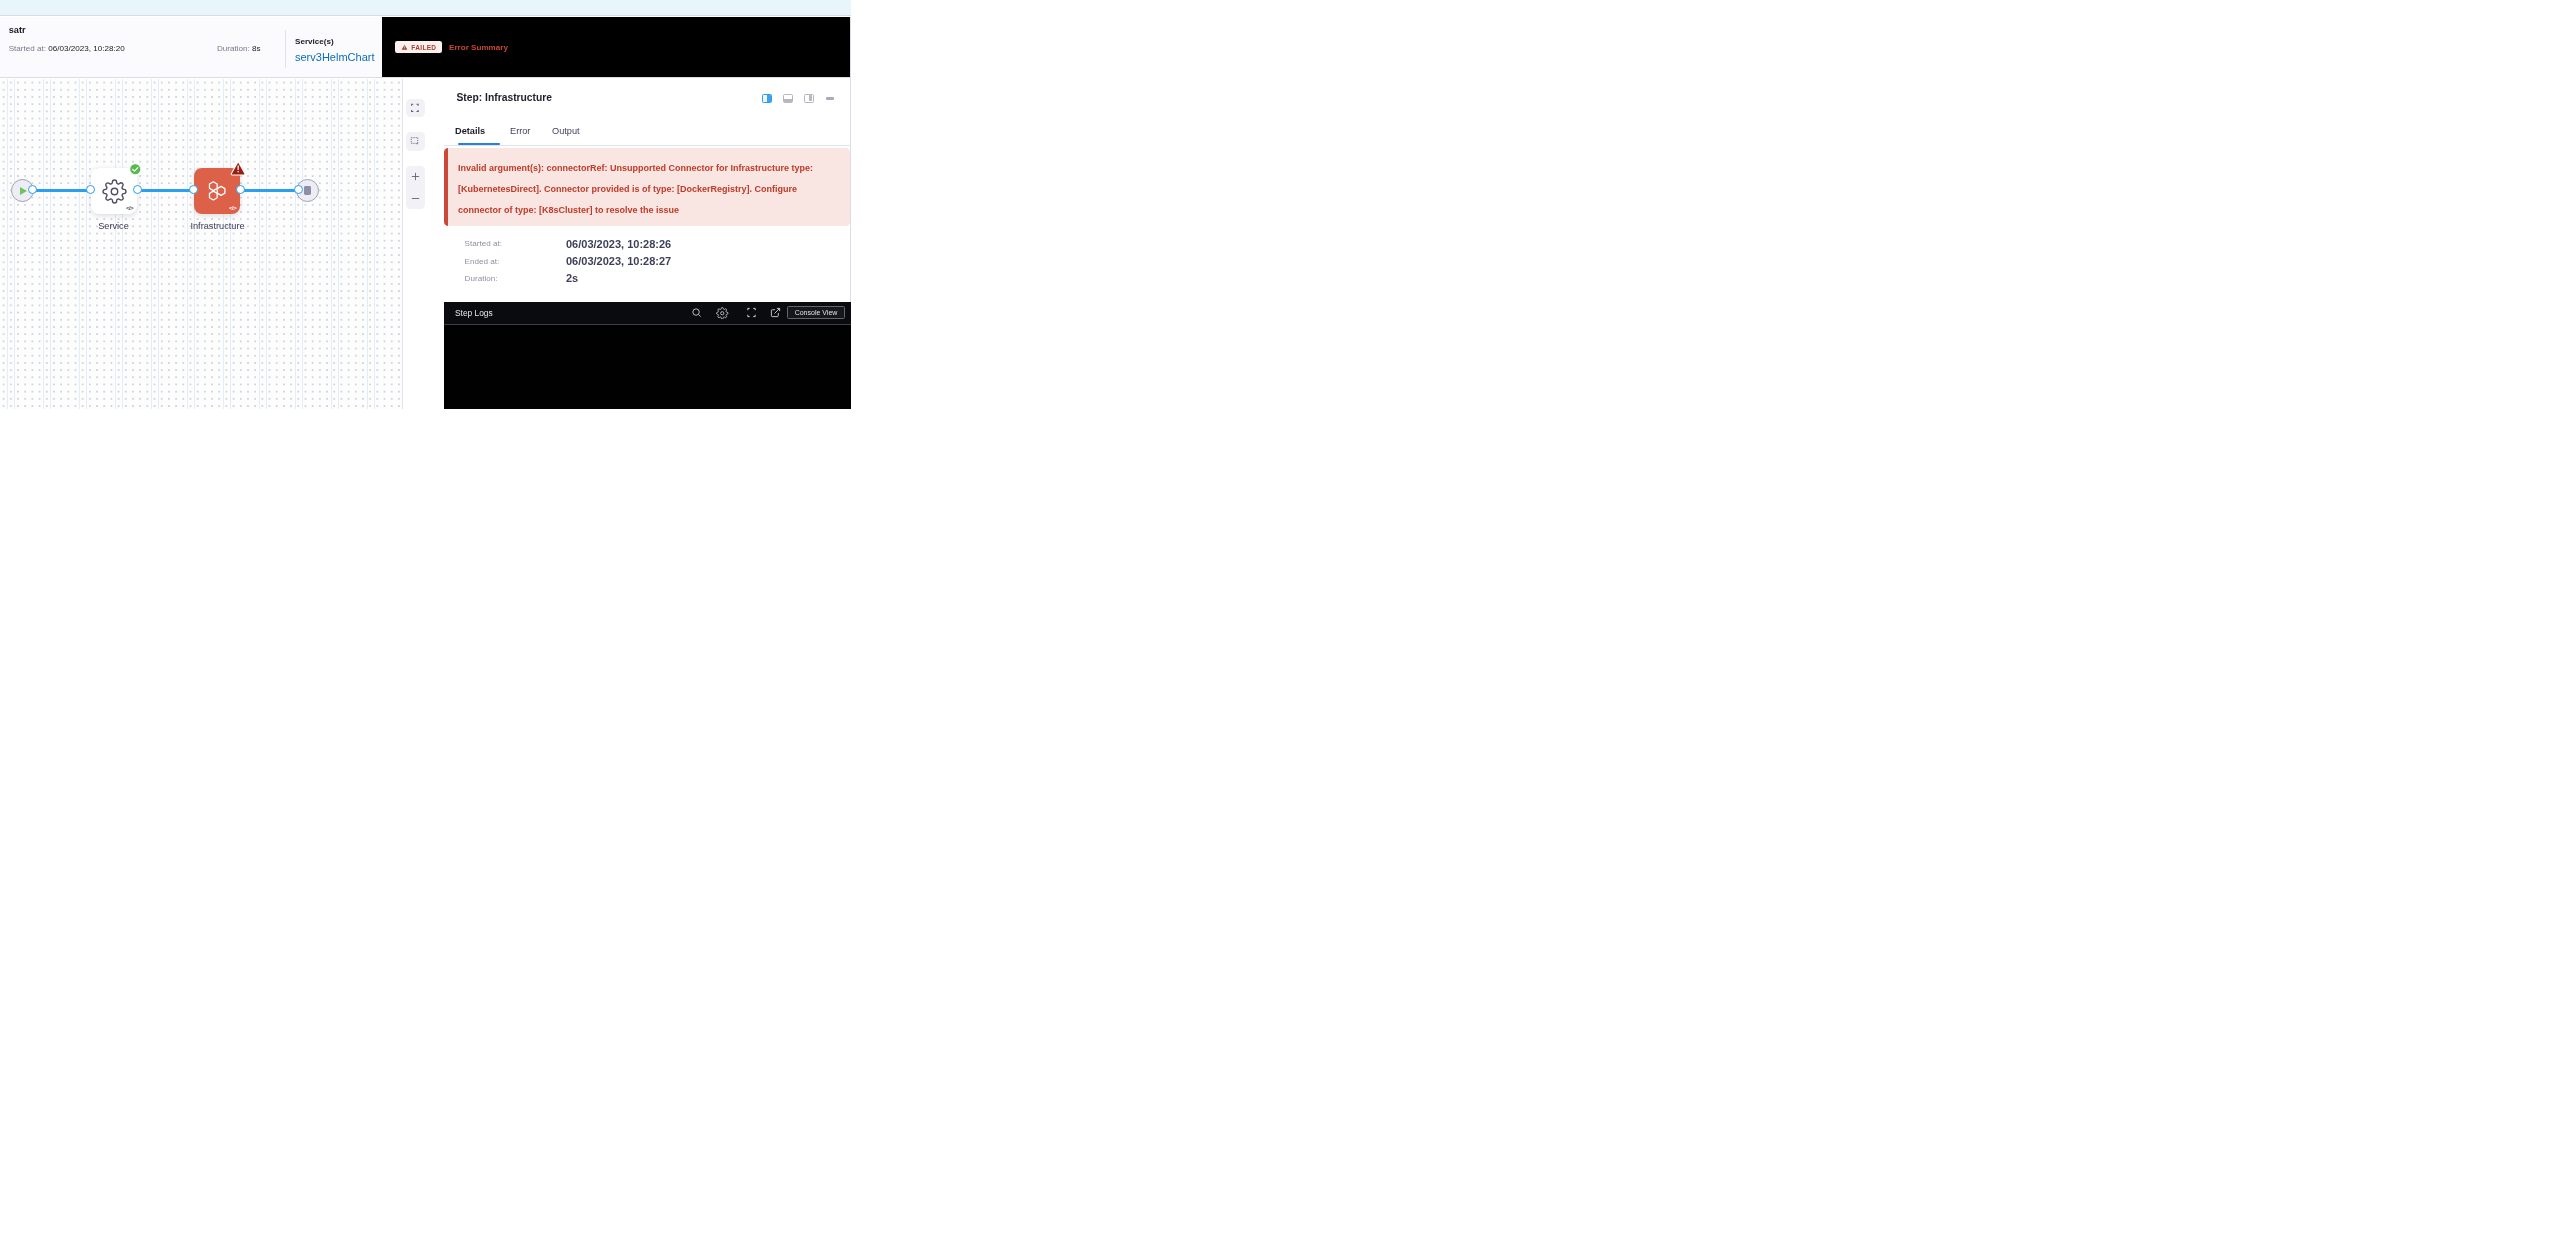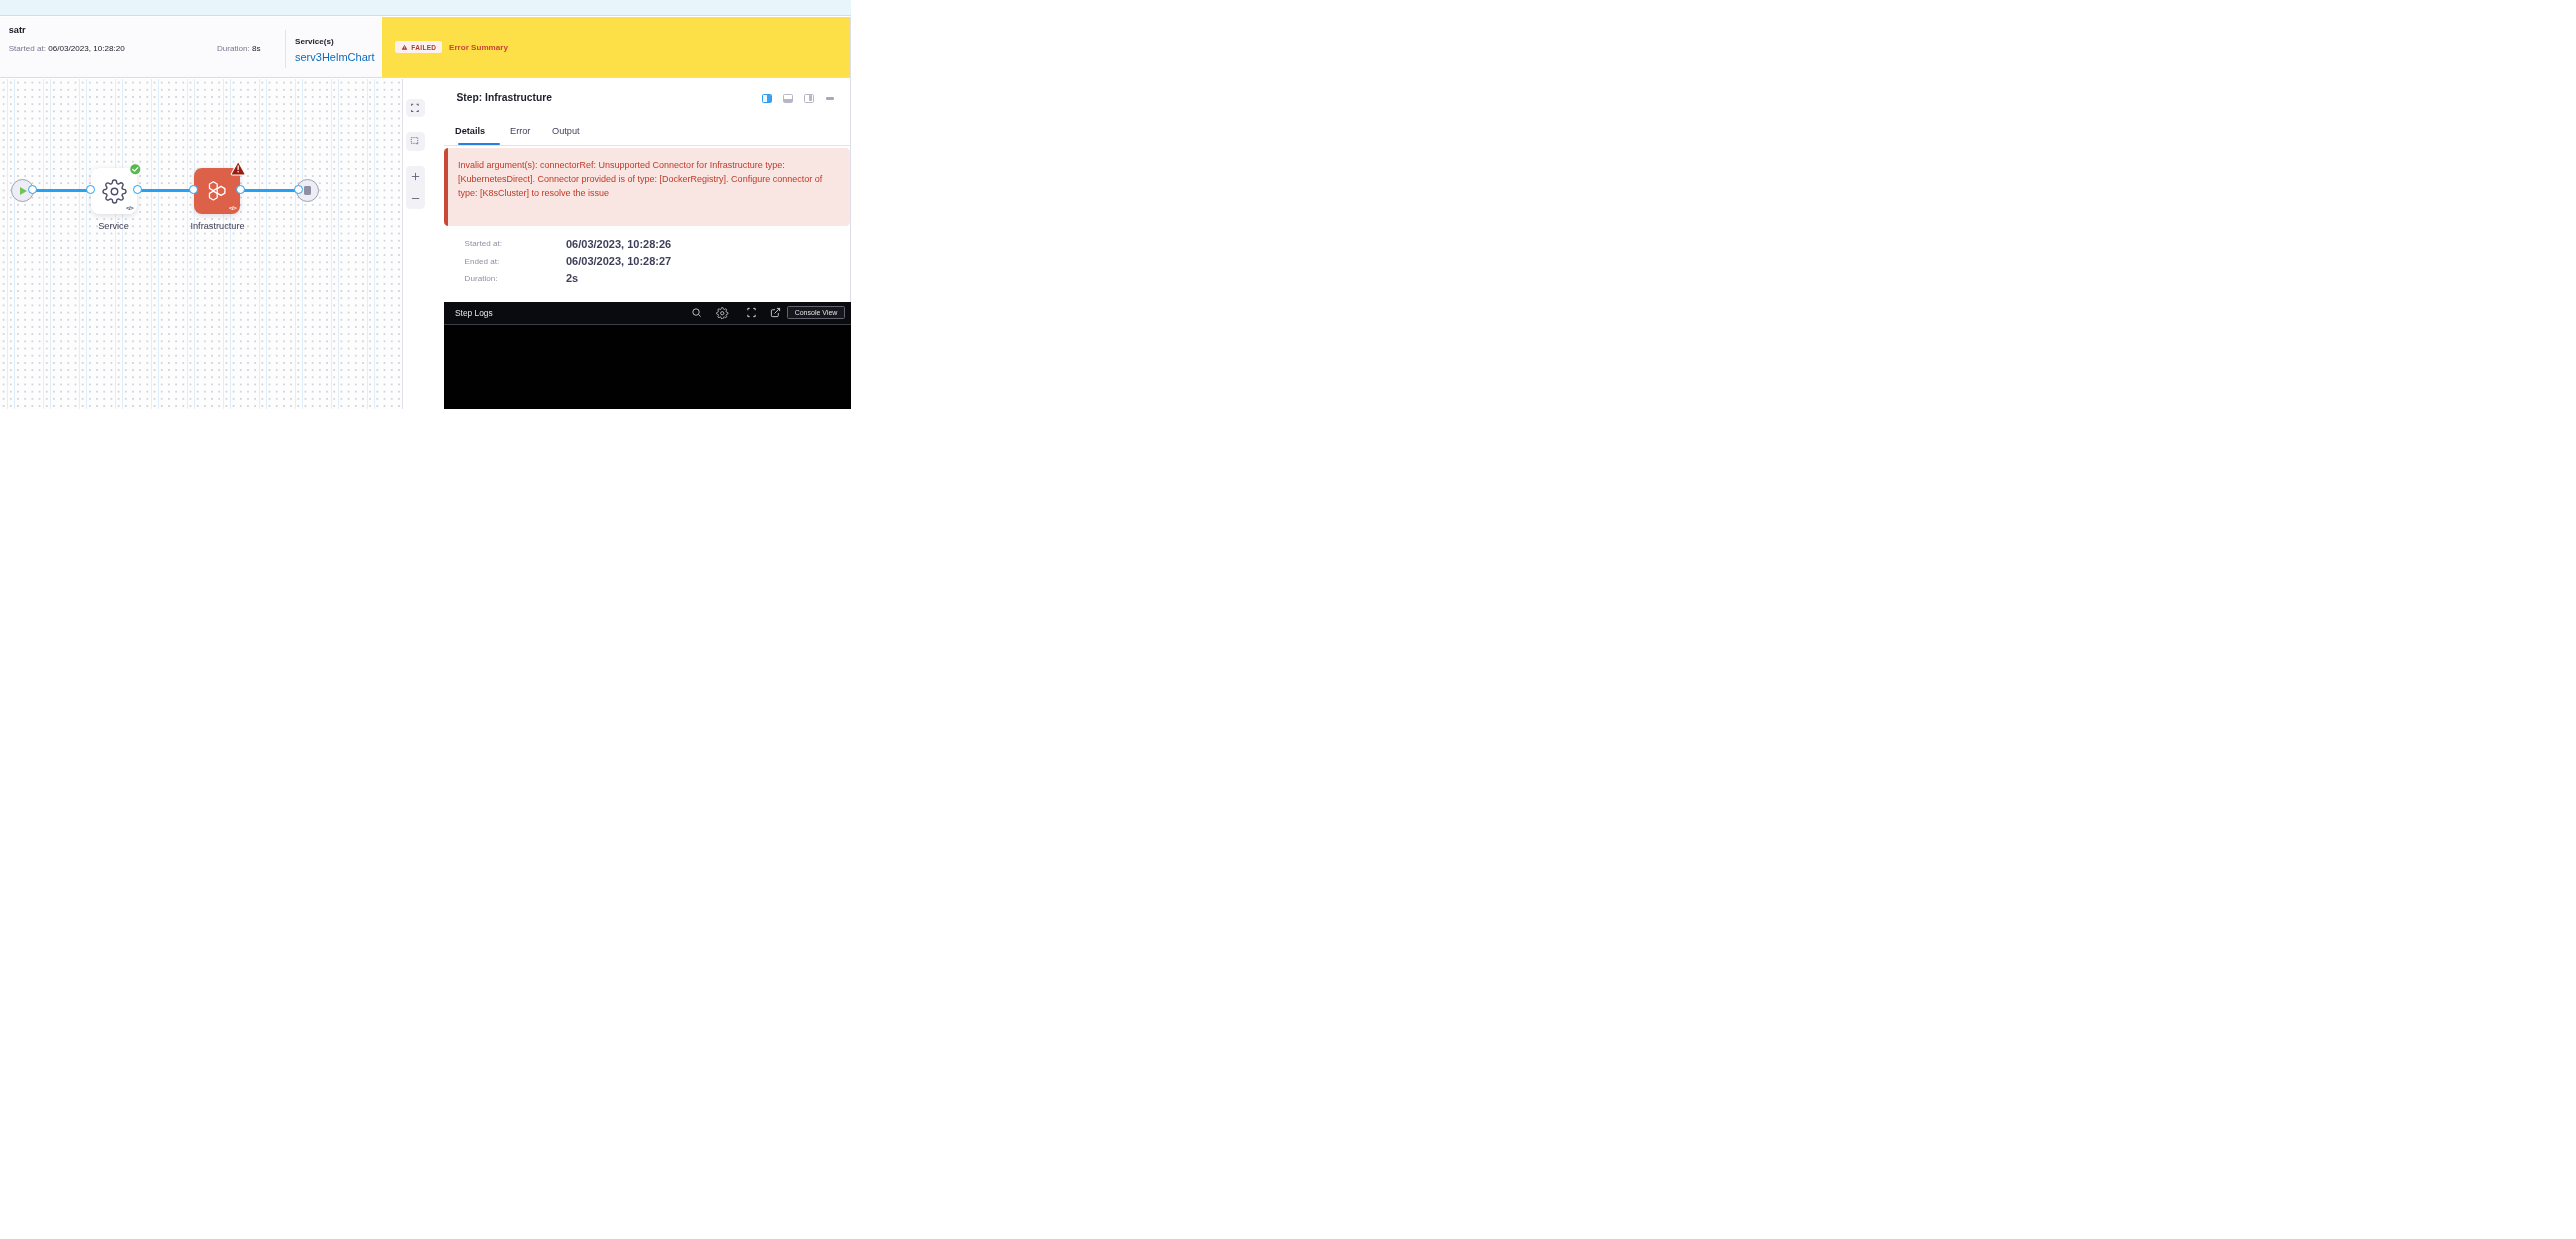--- a/index.html
+++ b/index.html
@@ -3,21 +3,21 @@
 <meta charset="utf-8">
 <style>
   html,body{margin:0;padding:0;background:#fff;}
   *{box-sizing:border-box;font-family:"Liberation Sans","DejaVu Sans",sans-serif;}
   #app{position:relative;width:851px;height:409px;overflow:hidden;background:#fff;}
 
   
   .top-strip{position:absolute;left:0;top:0;width:851px;height:16.3px;background:#e8f5fa;border-bottom:1.1px solid #d9dae4;}
   .header{position:absolute;left:0;top:17.4px;width:851px;height:61px;border-bottom:1.1px solid #dadbe5;display:flex;}
   .header-left{position:relative;width:382px;height:100%;background:#fbfbfd;}
-  .header-right{position:relative;flex:1;height:100%;background:#fde047;}
+  .header-right{position:relative;flex:1;height:100%;background:#000000;}
   .pipeline-name{position:absolute;left:8.7px;top:7.6px;font-size:9.2px;font-weight:700;color:#1b1b28;}
   .meta-row{position:absolute;left:8.7px;top:27px;font-size:8.1px;color:#1b1b28;}
   .meta-label{color:#77788f;}
   .duration-wrap{position:absolute;left:217px;top:27px;font-size:8.1px;color:#1b1b28;}
   .vdivider{position:absolute;left:285px;top:13px;width:0.5px;height:38px;background:#e2e2ec;}
   .services-label{position:absolute;left:295px;top:19.5px;font-size:8.1px;font-weight:700;color:#1b1b28;}
   .service-link{position:absolute;left:295px;top:34px;font-size:11px;color:#0b6cbe;cursor:pointer;}
   .failed-badge{position:absolute;left:13px;top:24px;display:flex;align-items:center;gap:3.3px;background:#fcf1ee;border-radius:2.2px;padding:2.2px 6px;}
   .failed-badge span{font-size:6.5px;font-weight:700;letter-spacing:.05em;color:#a53d2a;}
   .error-summary{position:absolute;left:67px;top:25.5px;font-size:8.1px;font-weight:700;color:#c94634;cursor:pointer;}
@@ -57,21 +57,21 @@
   .li-dash{width:8.1px;height:2.2px;border-radius:1.1px;background:#a9aab8;cursor:pointer;}
 
   .tabs{position:absolute;left:0;top:47px;width:100%;height:19.5px;}
   .tab{position:absolute;top:0;font-size:9.2px;color:#42435e;cursor:pointer;}
   .tab.active{font-weight:700;color:#1c1d27;}
   .tab-underline{position:absolute;left:14px;top:17px;width:42px;height:2.2px;border-radius:1.6px;background:#2a7de2;}
   .tabs-divider{position:absolute;left:0;top:66px;width:407px;height:1.1px;background:#e1e2ec;}
 
   .error-box{position:absolute;left:0;top:69px;width:406px;height:78px;background:#f9e5e1;border-radius:4.3px;overflow:hidden;}
   .error-bar{position:absolute;left:0;top:0;width:3.8px;height:100%;background:#ca4936;}
-  .error-text{position:absolute;left:14px;top:10.3px;width:380px;font-size:9px;line-height:14px;font-weight:400;color:#c03a28;}
+  .error-text{position:absolute;left:14px;top:10.3px;width:380px;font-size:9px;line-height:21px;font-weight:700;color:#c03a28;}
 
   .detail-row{position:absolute;left:20.6px;font-size:8.1px;color:#8f90a6;}
   .detail-val{position:absolute;left:98px;font-size:11px;font-weight:700;color:#3e3f5a;padding-left:24px;}
 
   .logs-bar{position:absolute;left:0;top:223px;width:407px;height:22px;background:#0a0b0e;display:flex;align-items:center;}
   .logs-title{position:absolute;left:11px;font-size:8.4px;color:#e8e8ec;}
   .log-icon{position:absolute;top:5.4px;width:11px;height:11px;color:#dcdce2;cursor:pointer;}
   .console-btn{position:absolute;left:343px;top:4.3px;width:58px;height:13px;background:#16171c;border:0.5px solid #62656f;border-radius:1.6px;color:#dfe1e6;font-size:7px;display:flex;align-items:center;justify-content:center;cursor:pointer;}
   .logs-divider{position:absolute;left:0;top:245px;width:407px;height:1.1px;background:#3a3d45;}
   .logs-area{position:absolute;left:0;top:246px;width:407px;height:84px;background:#010102;}

